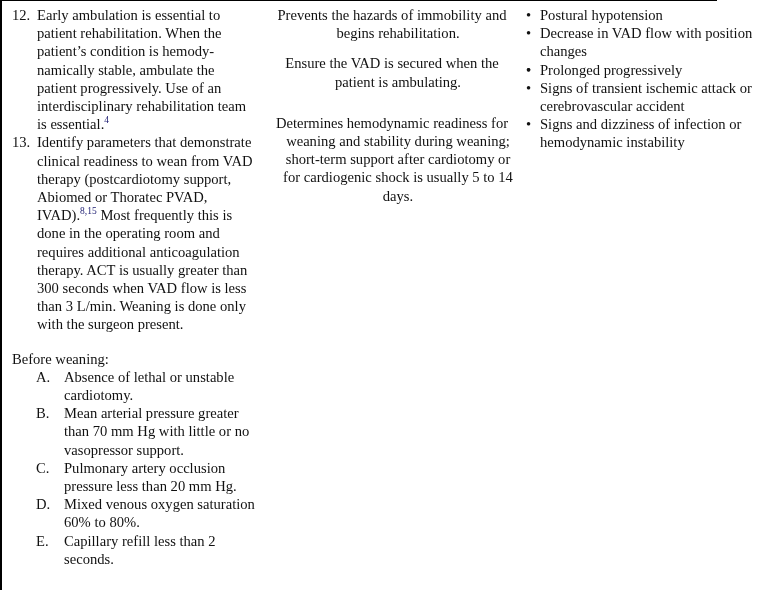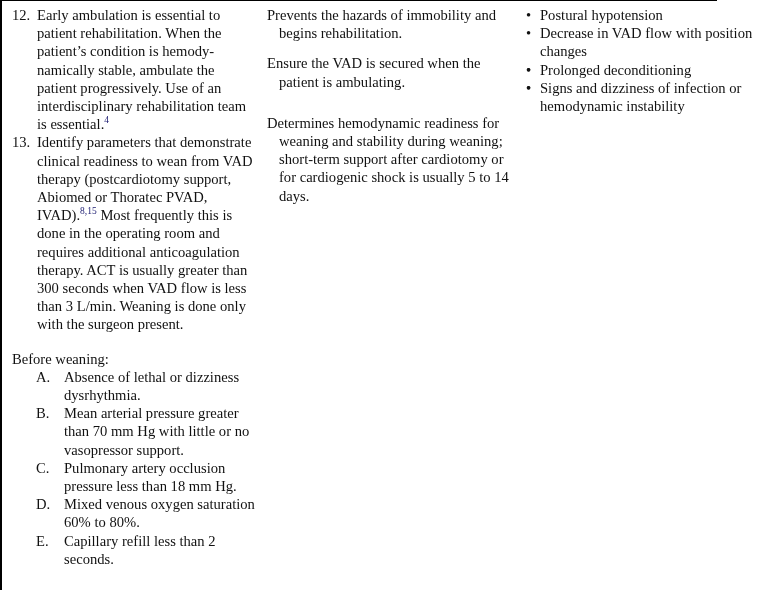--- a/index.html
+++ b/index.html
@@ -20,21 +20,21 @@
 
     .step { position: relative; padding-left: 25px; }
     .step .num { position: absolute; left: 0; top: 0; }
     .sup { font-size: 9.5px; vertical-align: 6px; line-height: 0; color: #1a1a70; }
 
     .before-label { margin-top: 16px; }
     .sub-list { margin: 0; padding: 0; list-style: none; }
     .sub-item { position: relative; padding-left: 52px; }
     .sub-item .letter { position: absolute; left: 24px; top: 0; }
 
-    .rationale { padding-left: 12px; text-indent: -12px; }
+    .rationale { padding-left: 12px; text-indent: -12px; text-align: center; }
     .rationale-group-2 { margin-top: 12px; }
     .rationale-step13 { margin-top: 23px; }
 
     .bullets { margin: 0; padding: 0; list-style: none; }
     .bullet { position: relative; padding-left: 16px; }
     .bullet .dot { position: absolute; left: 2px; top: 0; }
   </style>
 </head>
 <body>
 
@@ -46,29 +46,29 @@
       <span>Early ambulation is essential to patient rehabilitation. When the patient’s condition is hemody­namically stable, ambulate the patient progressively. Use of an interdisciplinary rehabilitation team is essential.</span><sup class="sup">4</sup>
     </div>
     <div class="step">
       <span class="num">13.</span>
       <span>Identify parameters that demon­strate clinical readiness to wean from VAD therapy (postcardiot­omy support, Abiomed or Tho­ratec PVAD, IVAD).</span><sup class="sup">8,15</sup><span> Most fre­quently this is done in the operating room and requires additional anticoagulation therapy. ACT is usually greater than 300 seconds when VAD flow is less than 3 L/min. Weaning is done only with the surgeon present.</span>
     </div>
     <div class="before-label">Before weaning:</div>
     <ul class="sub-list">
       <li class="sub-item">
         <span class="letter">A.</span>
-        <span>Absence of lethal or dizziness dysrhythmia.</span>
+        <span>Absence of lethal or unstable cardiotomy.</span>
       </li>
       <li class="sub-item">
         <span class="letter">B.</span>
         <span>Mean arterial pressure greater than 70 mm Hg with little or no vasopressor support.</span>
       </li>
       <li class="sub-item">
         <span class="letter">C.</span>
-        <span>Pulmonary artery occlusion pressure less than 18 mm Hg.</span>
+        <span>Pulmonary artery occlusion pressure less than 20 mm Hg.</span>
       </li>
       <li class="sub-item">
         <span class="letter">D.</span>
         <span>Mixed venous oxygen satura­tion 60% to 80%.</span>
       </li>
       <li class="sub-item">
         <span class="letter">E.</span>
         <span>Capillary refill less than 2 seconds.</span>
       </li>
     </ul>
@@ -78,21 +78,21 @@
     <div class="rationale">Prevents the hazards of immobility and begins rehabilitation.</div>
     <div class="rationale rationale-group-2">Ensure the VAD is secured when the patient is ambulating.</div>
     <div class="rationale rationale-step13">Determines hemodynamic readiness for weaning and stability during weaning; short-term support after cardiotomy or for cardiogenic shock is usually 5 to 14 days.</div>
   </div>
 
   <div class="col col3">
     <ul class="bullets">
       <li class="bullet"><span class="dot">•</span><span>Postural hypotension</span></li>
       <li class="bullet"><span class="dot">•</span><span>Decrease in VAD flow with position changes</span></li>
       <li class="bullet"><span class="dot">•</span></li>
-      <li class="bullet"><span class="dot">•</span><span>Prolonged deconditioning</span></li>
-      <li class="bullet"><span class="dot">•</span></li>
+      <li class="bullet"><span class="dot">•</span><span>Prolonged progressively</span></li>
+      <li class="bullet"><span class="dot">•</span><span>Signs of transient ischemic attack or cerebrovascular accident</span></li>
     </ul>
     <ul class="bullets">
       <li class="bullet"><span class="dot">•</span><span>Signs and dizziness of infection or hemodynamic instability</span></li>
     </ul>
   </div>
 
 </div>
 
 </body></html>

